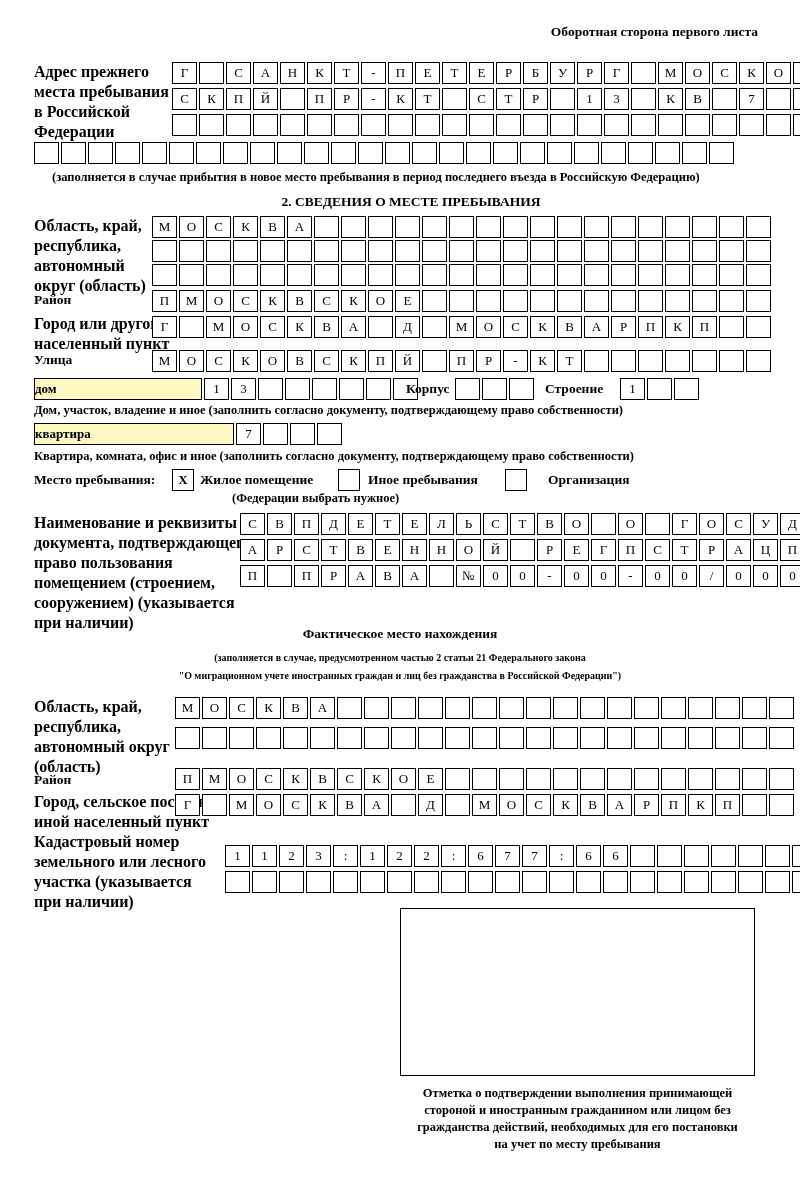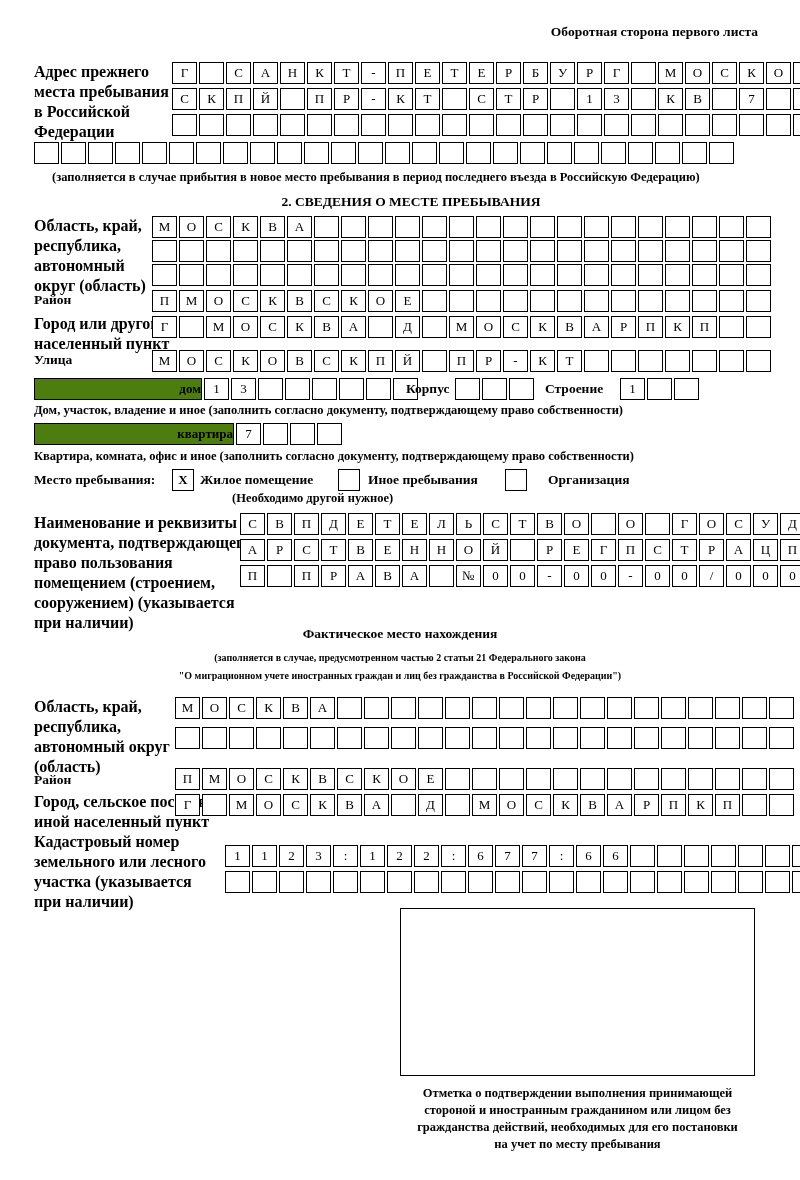--- a/index.html
+++ b/index.html
@@ -70,23 +70,23 @@
     text-align: center;
     line-height: 20px;
     background: #fff;
   }
 
   .wide-box {
     border: 1px solid #000;
     box-sizing: border-box;
     height: 22px;
     font-size: 13px;
-    text-align: right;
+    text-align: left;
     line-height: 20px;
-    background: #4d7c0f;
+    background: #fef9c3;
   }
 
   .inline-label {
     font-size: 13.5px;
     line-height: 22px;
     white-space: nowrap;
   }
 
   .checkbox {
     width: 22px;
@@ -437,21 +437,21 @@
     </div>
   <div class="abs note" style="left:34px; top:449px;">Квартира, комната, офис и иное (заполнить согласно документу, подтверждающему право собственности)</div>
 
   <div class="abs inline-label" style="left:34px; top:469px;">Место пребывания:</div>
   <div class="abs checkbox" style="left:172px; top:469px;">X</div>
   <div class="abs inline-label" style="left:200px; top:469px;">Жилое помещение</div>
   <div class="abs checkbox" style="left:338px; top:469px;"></div>
   <div class="abs inline-label" style="left:368px; top:469px;">Иное пребывания</div>
   <div class="abs checkbox" style="left:505px; top:469px;"></div>
   <div class="abs inline-label" style="left:548px; top:469px;">Организация</div>
-  <div class="abs note" style="left:232px; top:491px;">(Необходимо другой нужное)</div>
+  <div class="abs note" style="left:232px; top:491px;">(Федерации выбрать нужное)</div>
 
   <div class="abs label-block" style="left:34px; top:513px;">
     <div>Наименование и реквизиты</div>
     <div>документа, подтверждающего</div>
     <div>право пользования</div>
     <div>помещением (строением,</div>
     <div>сооружением) (указывается</div>
     <div>при наличии)</div>
   </div>
   <div class="row" id="s2-doc-0" style="left:240px; top:513px;">

